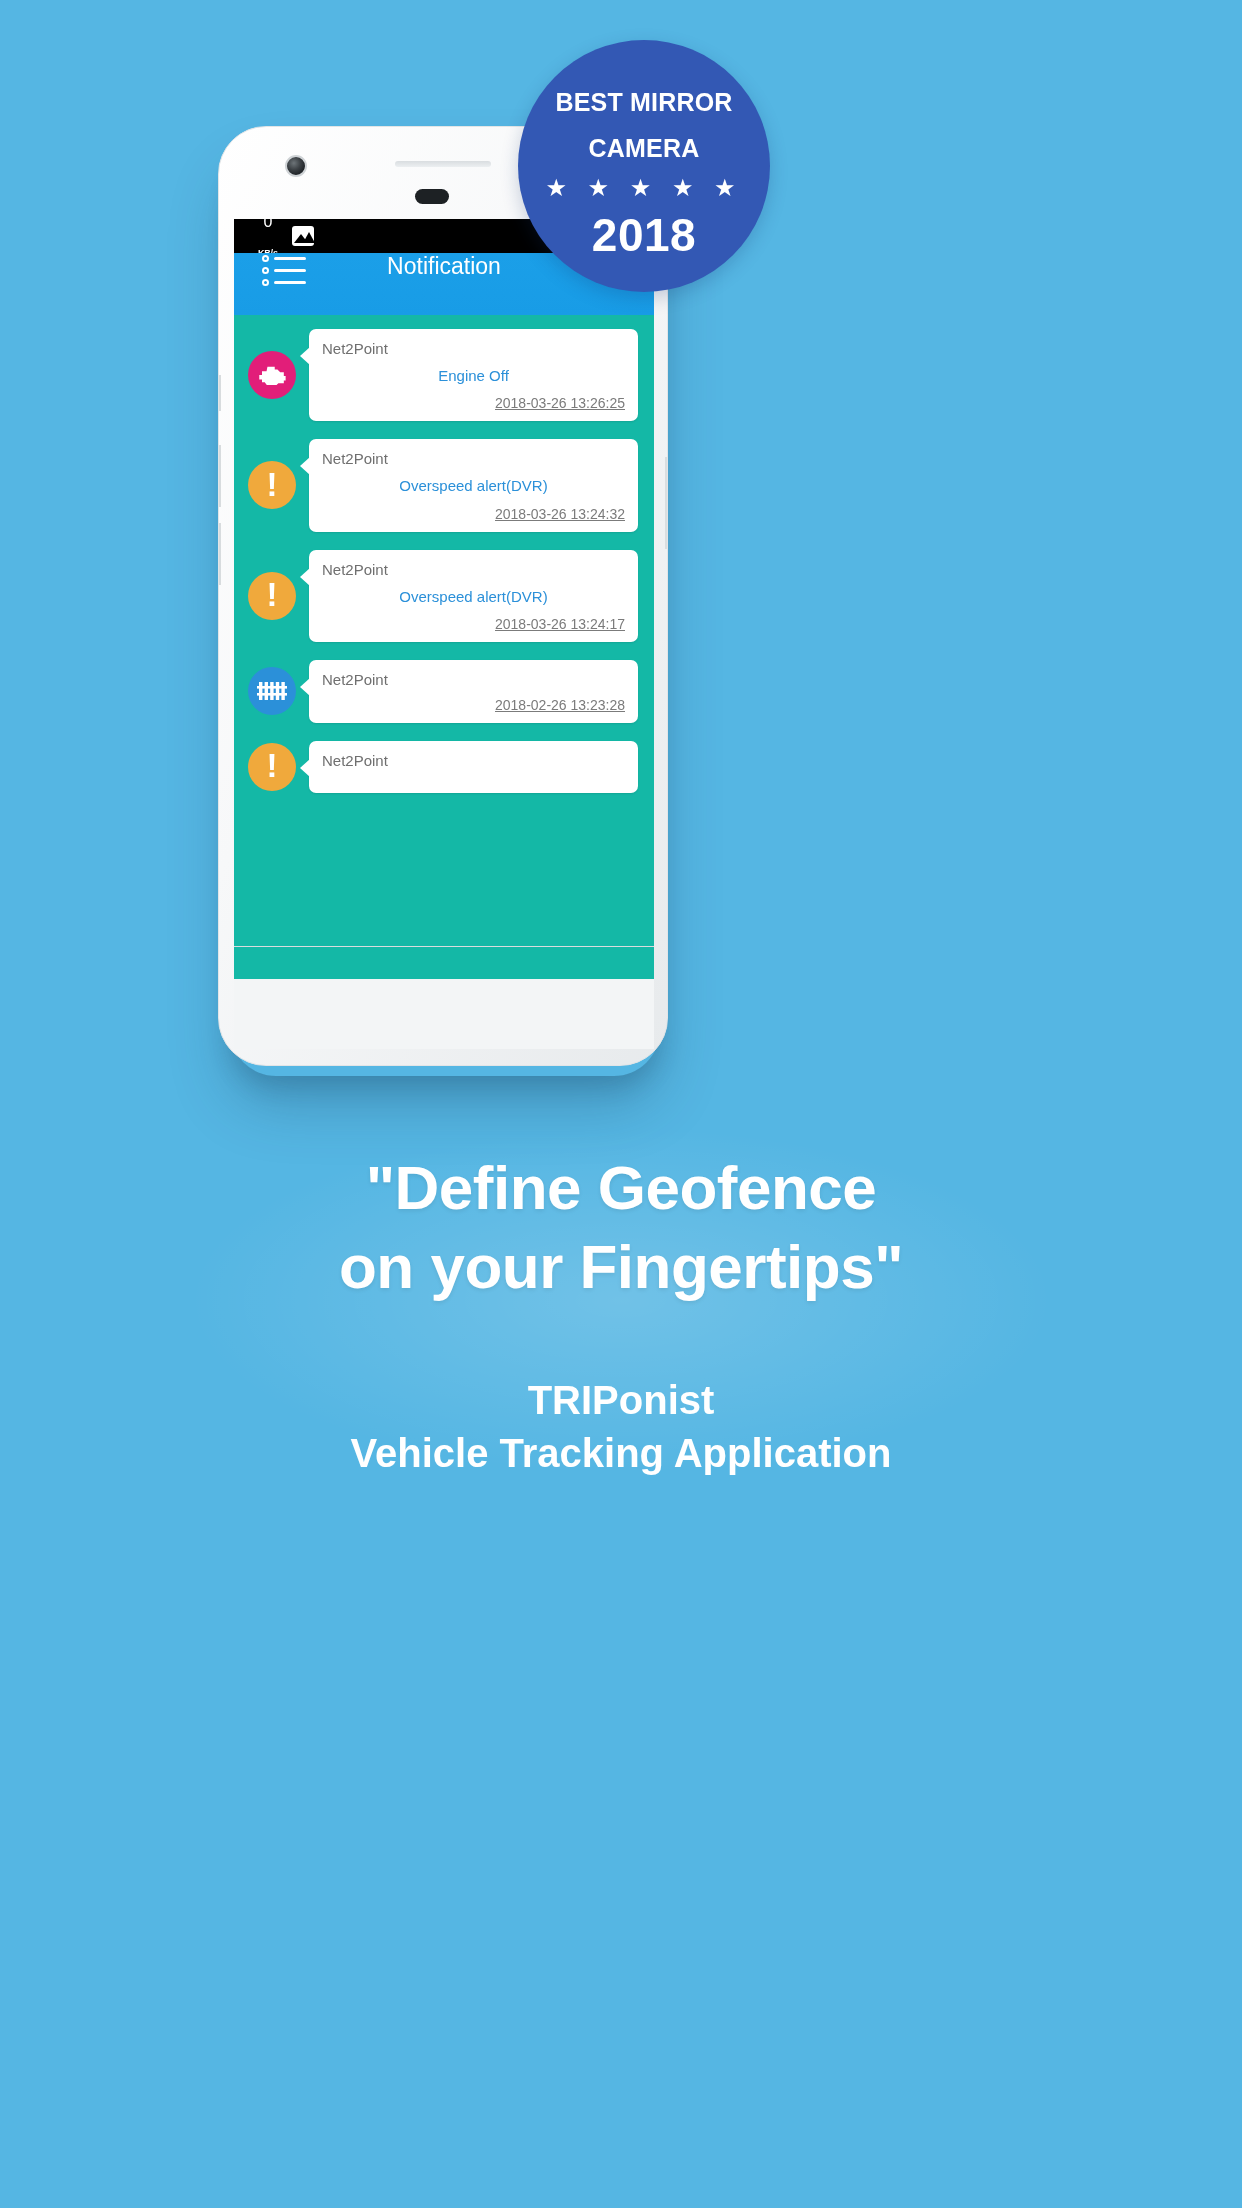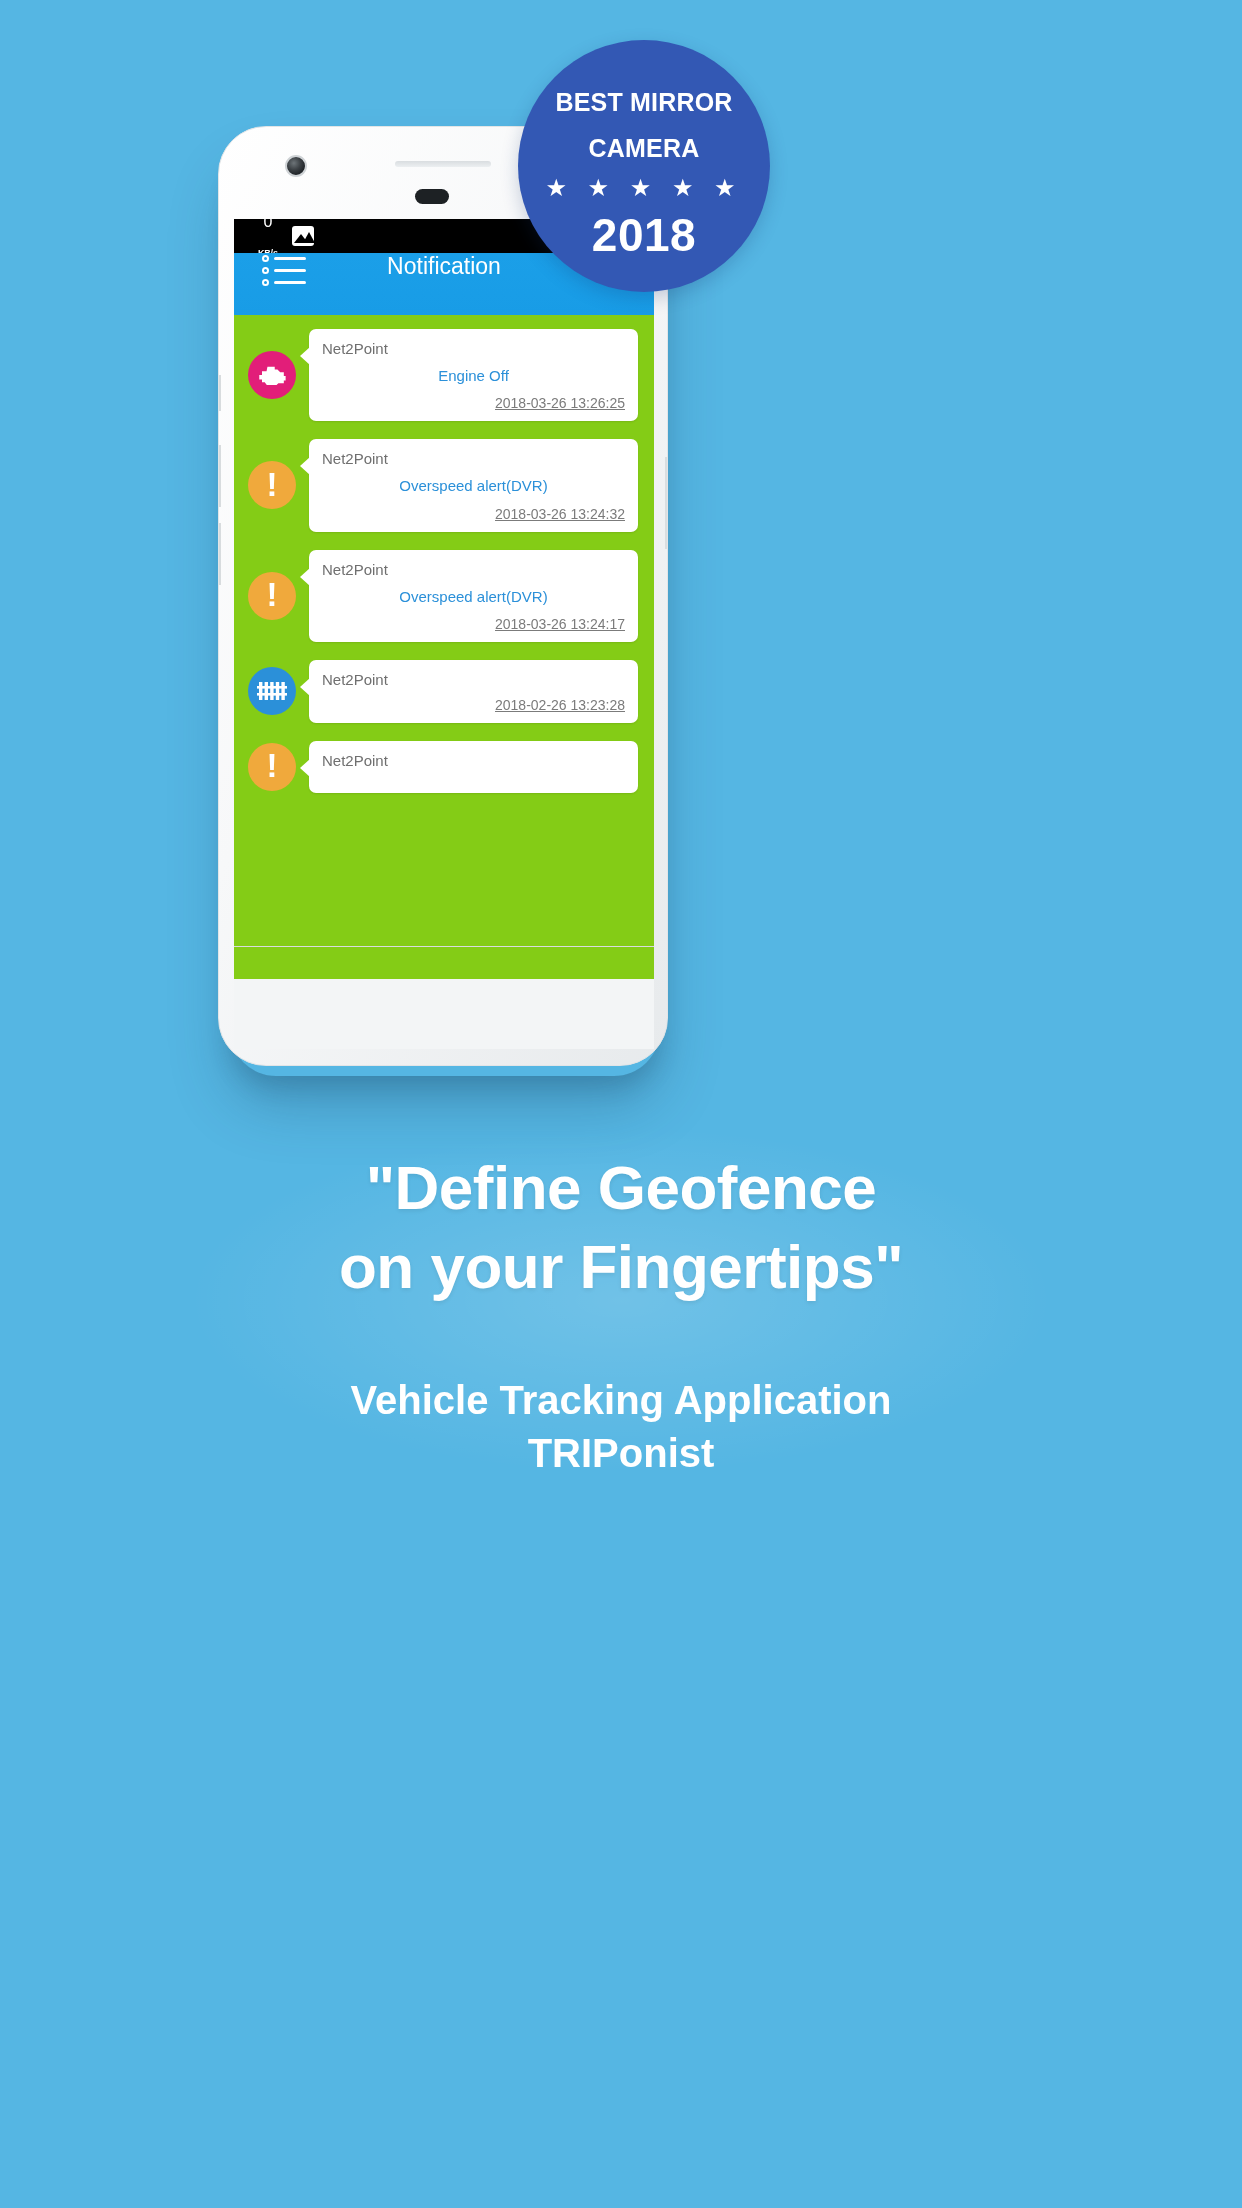--- a/index.html
+++ b/index.html
@@ -107,21 +107,21 @@
   .menu-icon .row:nth-child(3){ top:24px; }
   .menu-icon .dot{ width:7px;height:7px;border-radius:50%; border:2px solid #fff; }
   .menu-icon .ln{ flex:1; height:3px; background:#fff; margin-left:5px; border-radius:2px;}
   .appbar-title{
     position:absolute; left:0; right:0; text-align:center;
     color:#fff; font-size:23px; font-weight:400; pointer-events:none;
   }
 
   
   .noti-list{
-    height:664px; background:#84cc16; padding:14px 0 0 0; position:relative; overflow:hidden;
+    height:664px; background:#14b8a6; padding:14px 0 0 0; position:relative; overflow:hidden;
   }
   .noti-row{ display:flex; align-items:center; padding:0 16px 0 14px; margin-bottom:18px; }
   .noti-icon{
     width:48px; height:48px; border-radius:50%; flex:0 0 48px;
     display:flex; align-items:center; justify-content:center;
     position:relative;
   }
   .bubble{
     flex:1; background:#fff; border-radius:7px; margin-left:13px;
     padding:11px 13px 10px 13px; position:relative;
@@ -314,15 +314,15 @@
   <div class="stars">★ ★ ★ ★ ★</div>
   <div class="yr">2018</div>
 </div>
 
 <div class="headline">
   <div>"Define Geofence</div>
   <div>on your Fingertips"</div>
 </div>
 
 <div class="subline">
+  <div>TRIPonist</div>
   <div>Vehicle Tracking Application</div>
-  <div>TRIPonist</div>
 </div>
 
 </body></html>

